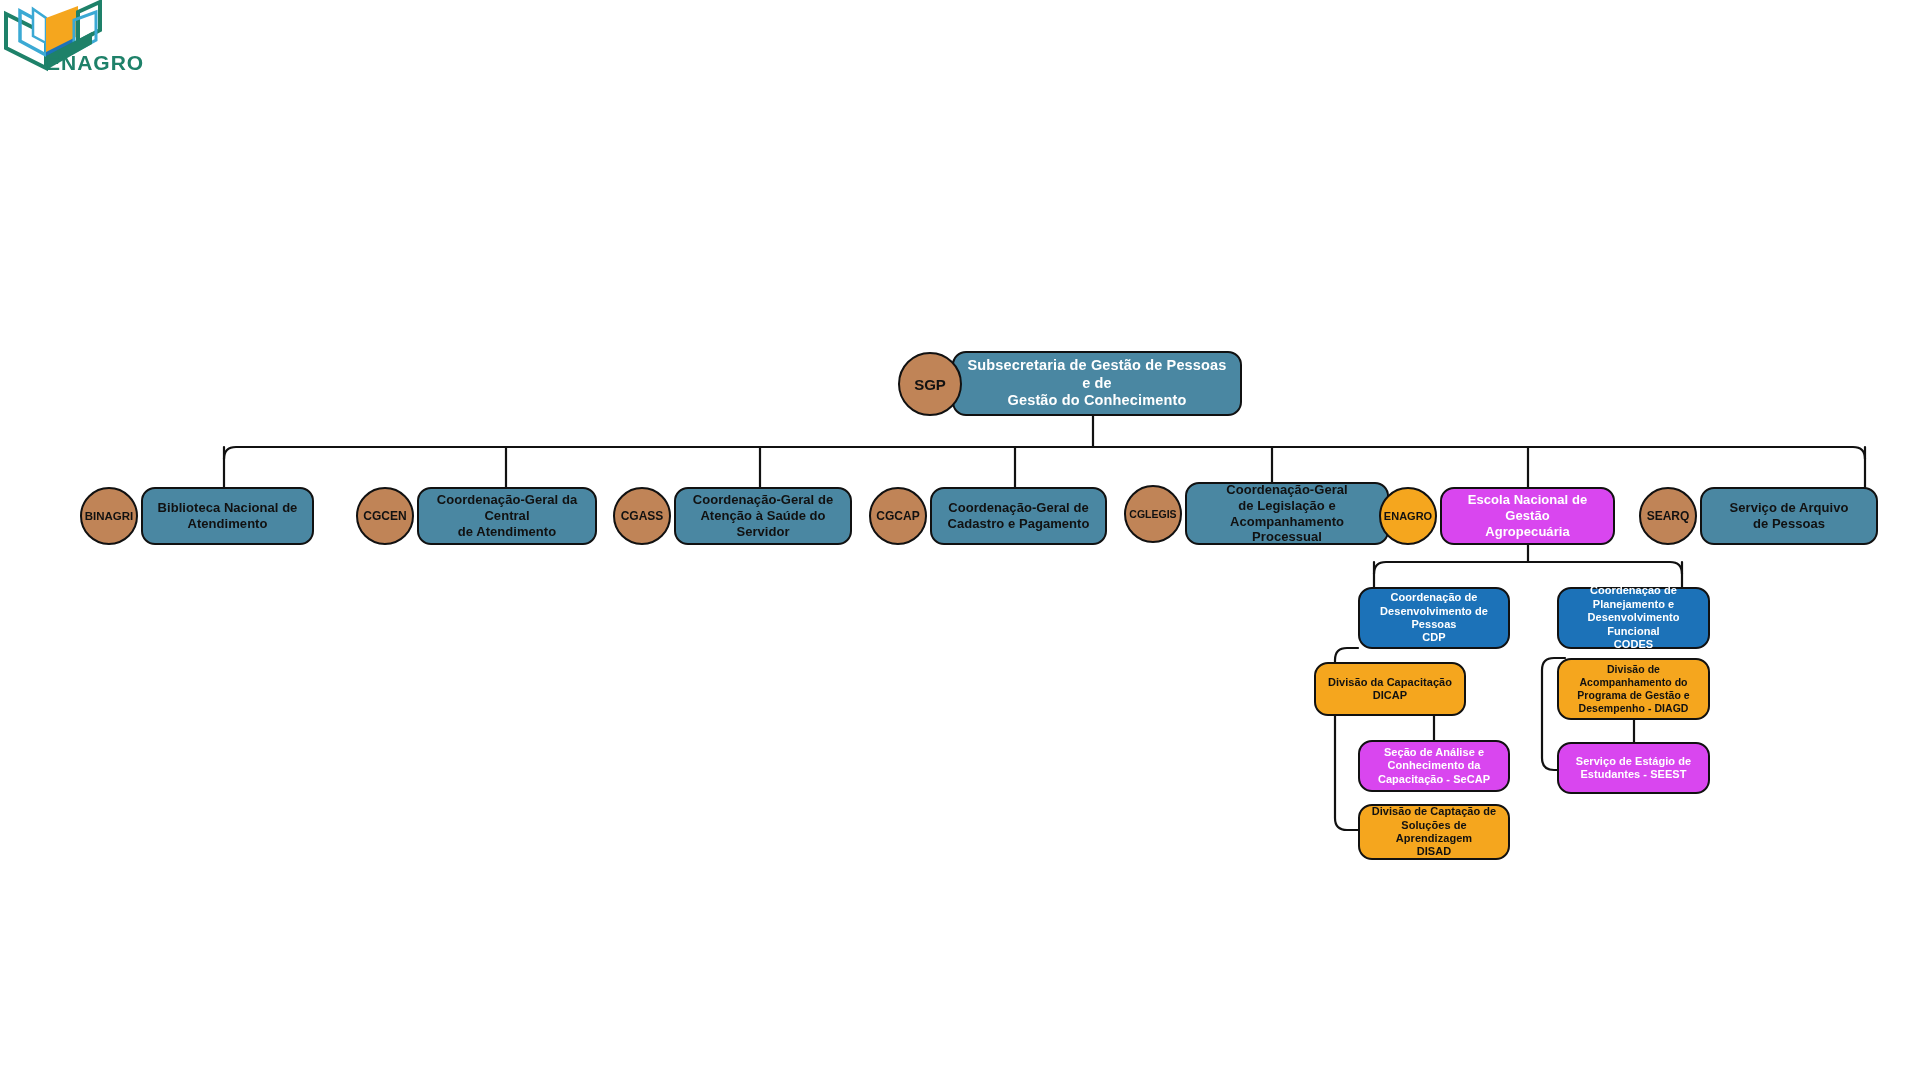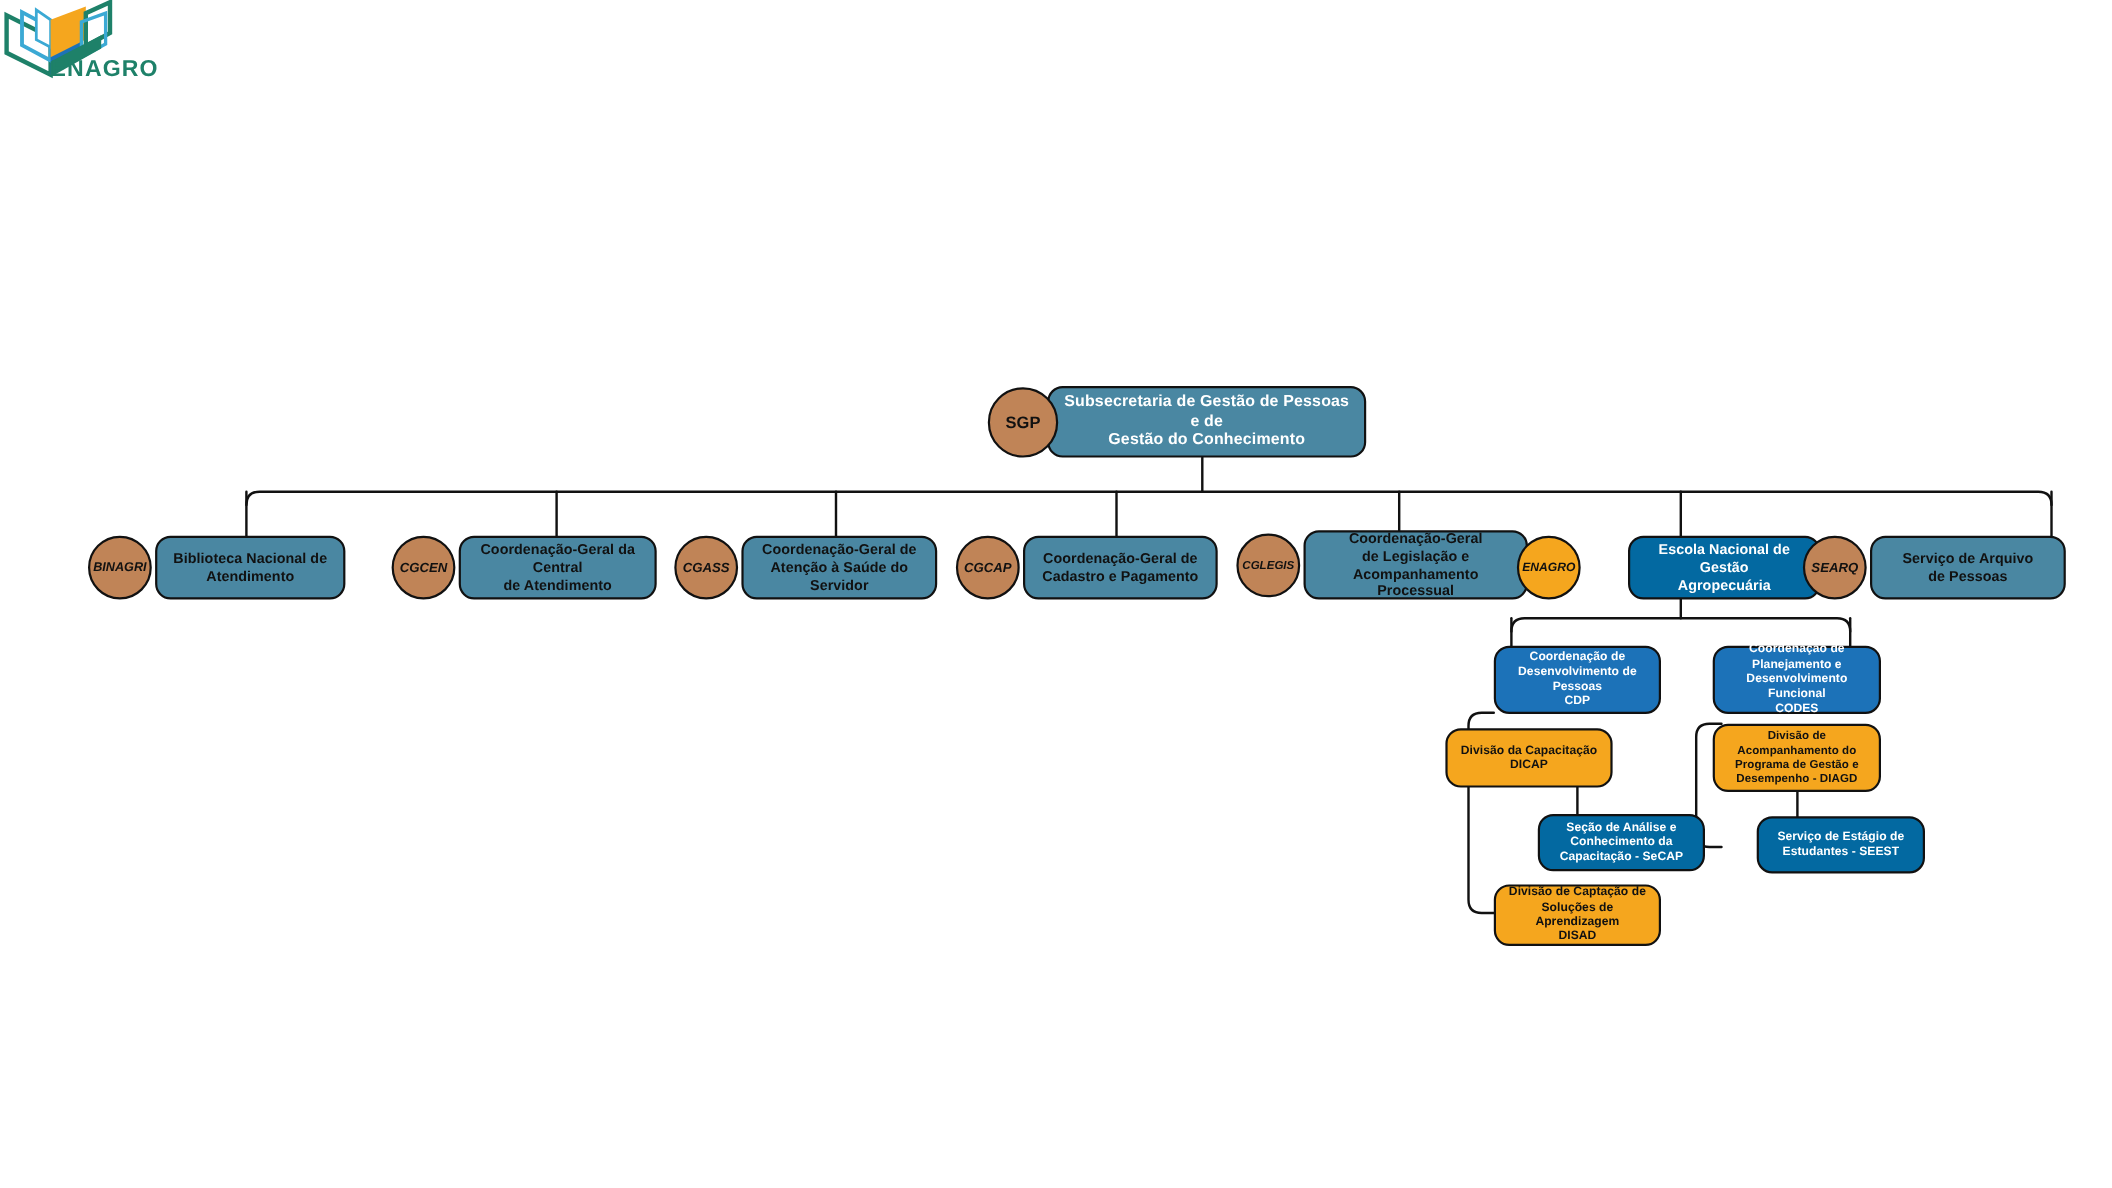--- a/index.html
+++ b/index.html
@@ -52,34 +52,34 @@
     justify-content: center;
     text-align: center;
     z-index: 4;
     font-weight: bold;
     color: #111111;
   }
 
   
   .fill-steel  { background: #4A87A2; }
   .fill-tan    { background: #C08457; }
-  .fill-teal   { background: #0369a1; margin-left: 40px; }
+  .fill-teal   { background: #d946ef; }
   .fill-amber  { background: #F5A61E; }
   .fill-blue   { background: #1C72B8; }
 
   .txt-white { color: #ffffff; }
   .txt-dark  { color: #111111; }
 
   .b-root  { font-size: 14.5px; font-weight: bold; letter-spacing: .15px; }
   .b-lvl2  { font-size: 13px;   font-weight: bold; letter-spacing: .05px; }
   .b-lvl3  { font-size: 11px;   font-weight: bold; letter-spacing: .05px; }
   .b-lvl4  { font-size: 10.5px; font-weight: bold; letter-spacing: .05px; }
 
   .badge-root { font-size: 15px; text-align: center; }
-  .badge-lvl2 { font-size: 12.5px; font-style: italic; }
+  .badge-lvl2 { font-size: 12.5px; }
 
   
   #enagro-logo {
     position: absolute;
     z-index: 5;
     width: 150px;
     height: 74px;
   }
   #enagro-logo .wordmark {
     position: absolute;

